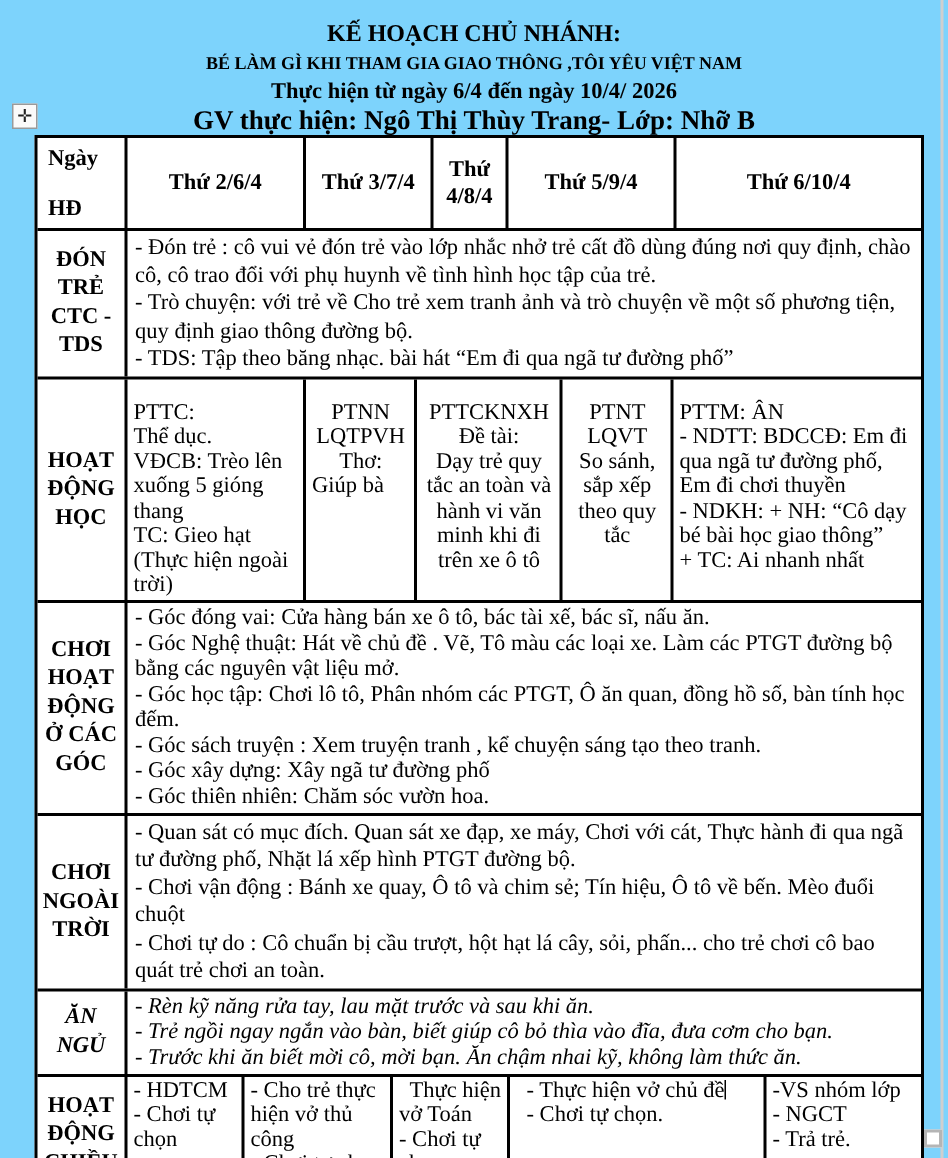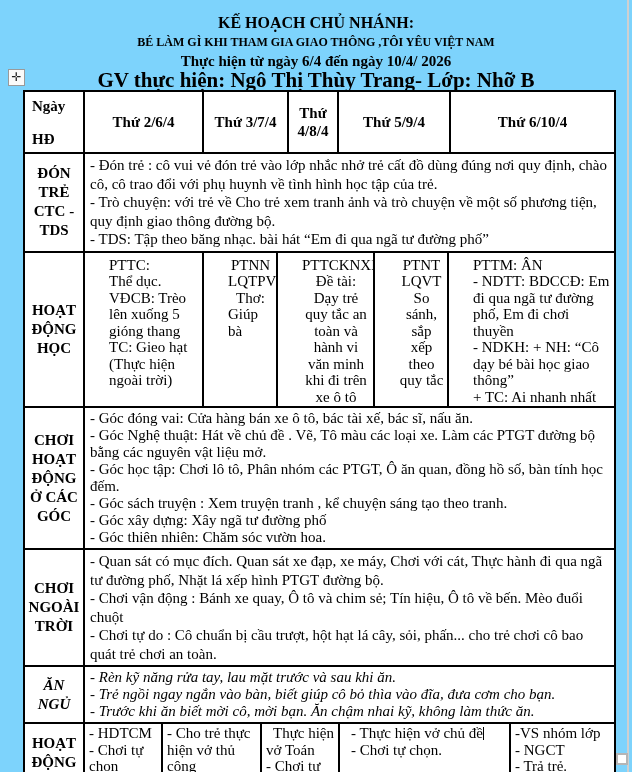--- a/index.html
+++ b/index.html
@@ -6,21 +6,21 @@
   html,body { background:#ffffff; }
   .page {
     position:relative; width:632px; height:772px; background:#7dd3fc;
     font-family:"Liberation Serif","DejaVu Serif",serif; color:#000; overflow:hidden;
   }
   
   .titles { position:absolute; top:13px; left:10px; width:612px; text-align:center; font-weight:bold; }
   .t1 { font-size:16px; line-height:19px; }
   .t2 { font-size:12px; line-height:20px; }
   .t3 { font-size:15px; line-height:19px; }
-  .t4 { font-size:21px; line-height:19px; }
+  .t4 { font-size:18px; line-height:19px; }
   
   .move-handle {
     position:absolute; left:8px; top:69px; width:17px; height:17px;
     border:1px solid #9a9a9a; background:#fafafa; color:#222;
     font-size:12px; line-height:15px; text-align:center;
     font-family:"DejaVu Sans",sans-serif; cursor:move;
   }
   
   .tbl { position:absolute; left:23px; top:90px; width:593px; border:2px solid #000; background:#fff; }
   .trow { display:grid; border-bottom:2px solid #000; }
@@ -37,21 +37,21 @@
   .label {
     font-weight:bold; text-align:center; display:flex; align-items:center; justify-content:flex-start;
     padding:4px 3px; line-height:19px;
   }
   .corner { display:flex; flex-direction:column; justify-content:space-between; align-items:flex-start;
     font-weight:bold; padding:5px 4px 4px 7px; }
   .dayhead { display:flex; align-items:center; justify-content:center; text-align:center;
     font-weight:bold; padding:2px 3px; }
   .b { font-weight:normal; }
   .ctr { text-align:center; }
-  .hoc-cell { line-height:16.5px; padding:4px 3px 1px 4px;margin-left:20px; }
+  .hoc-cell { line-height:16.5px; padding:14px 3px 1px 4px; }
   .chieu-cell { line-height:16.5px; padding:1px 2px 1px 4px; }
   .tight { line-height:17px; }
   .indent1 { text-indent:7px; }
   .caret { display:inline-block; width:1px; height:13px; background:#000; vertical-align:-2px; }
   
   .page-edge { position:absolute; top:0; bottom:0; left:627px; width:2px; background:#cfcfcf; }
   .resize-handle { position:absolute; left:616px; top:753px; width:12px; height:12px;
     border:2px solid #b5b5b5; background:#fff; cursor:nwse-resize; }
 </style>
 </head>

